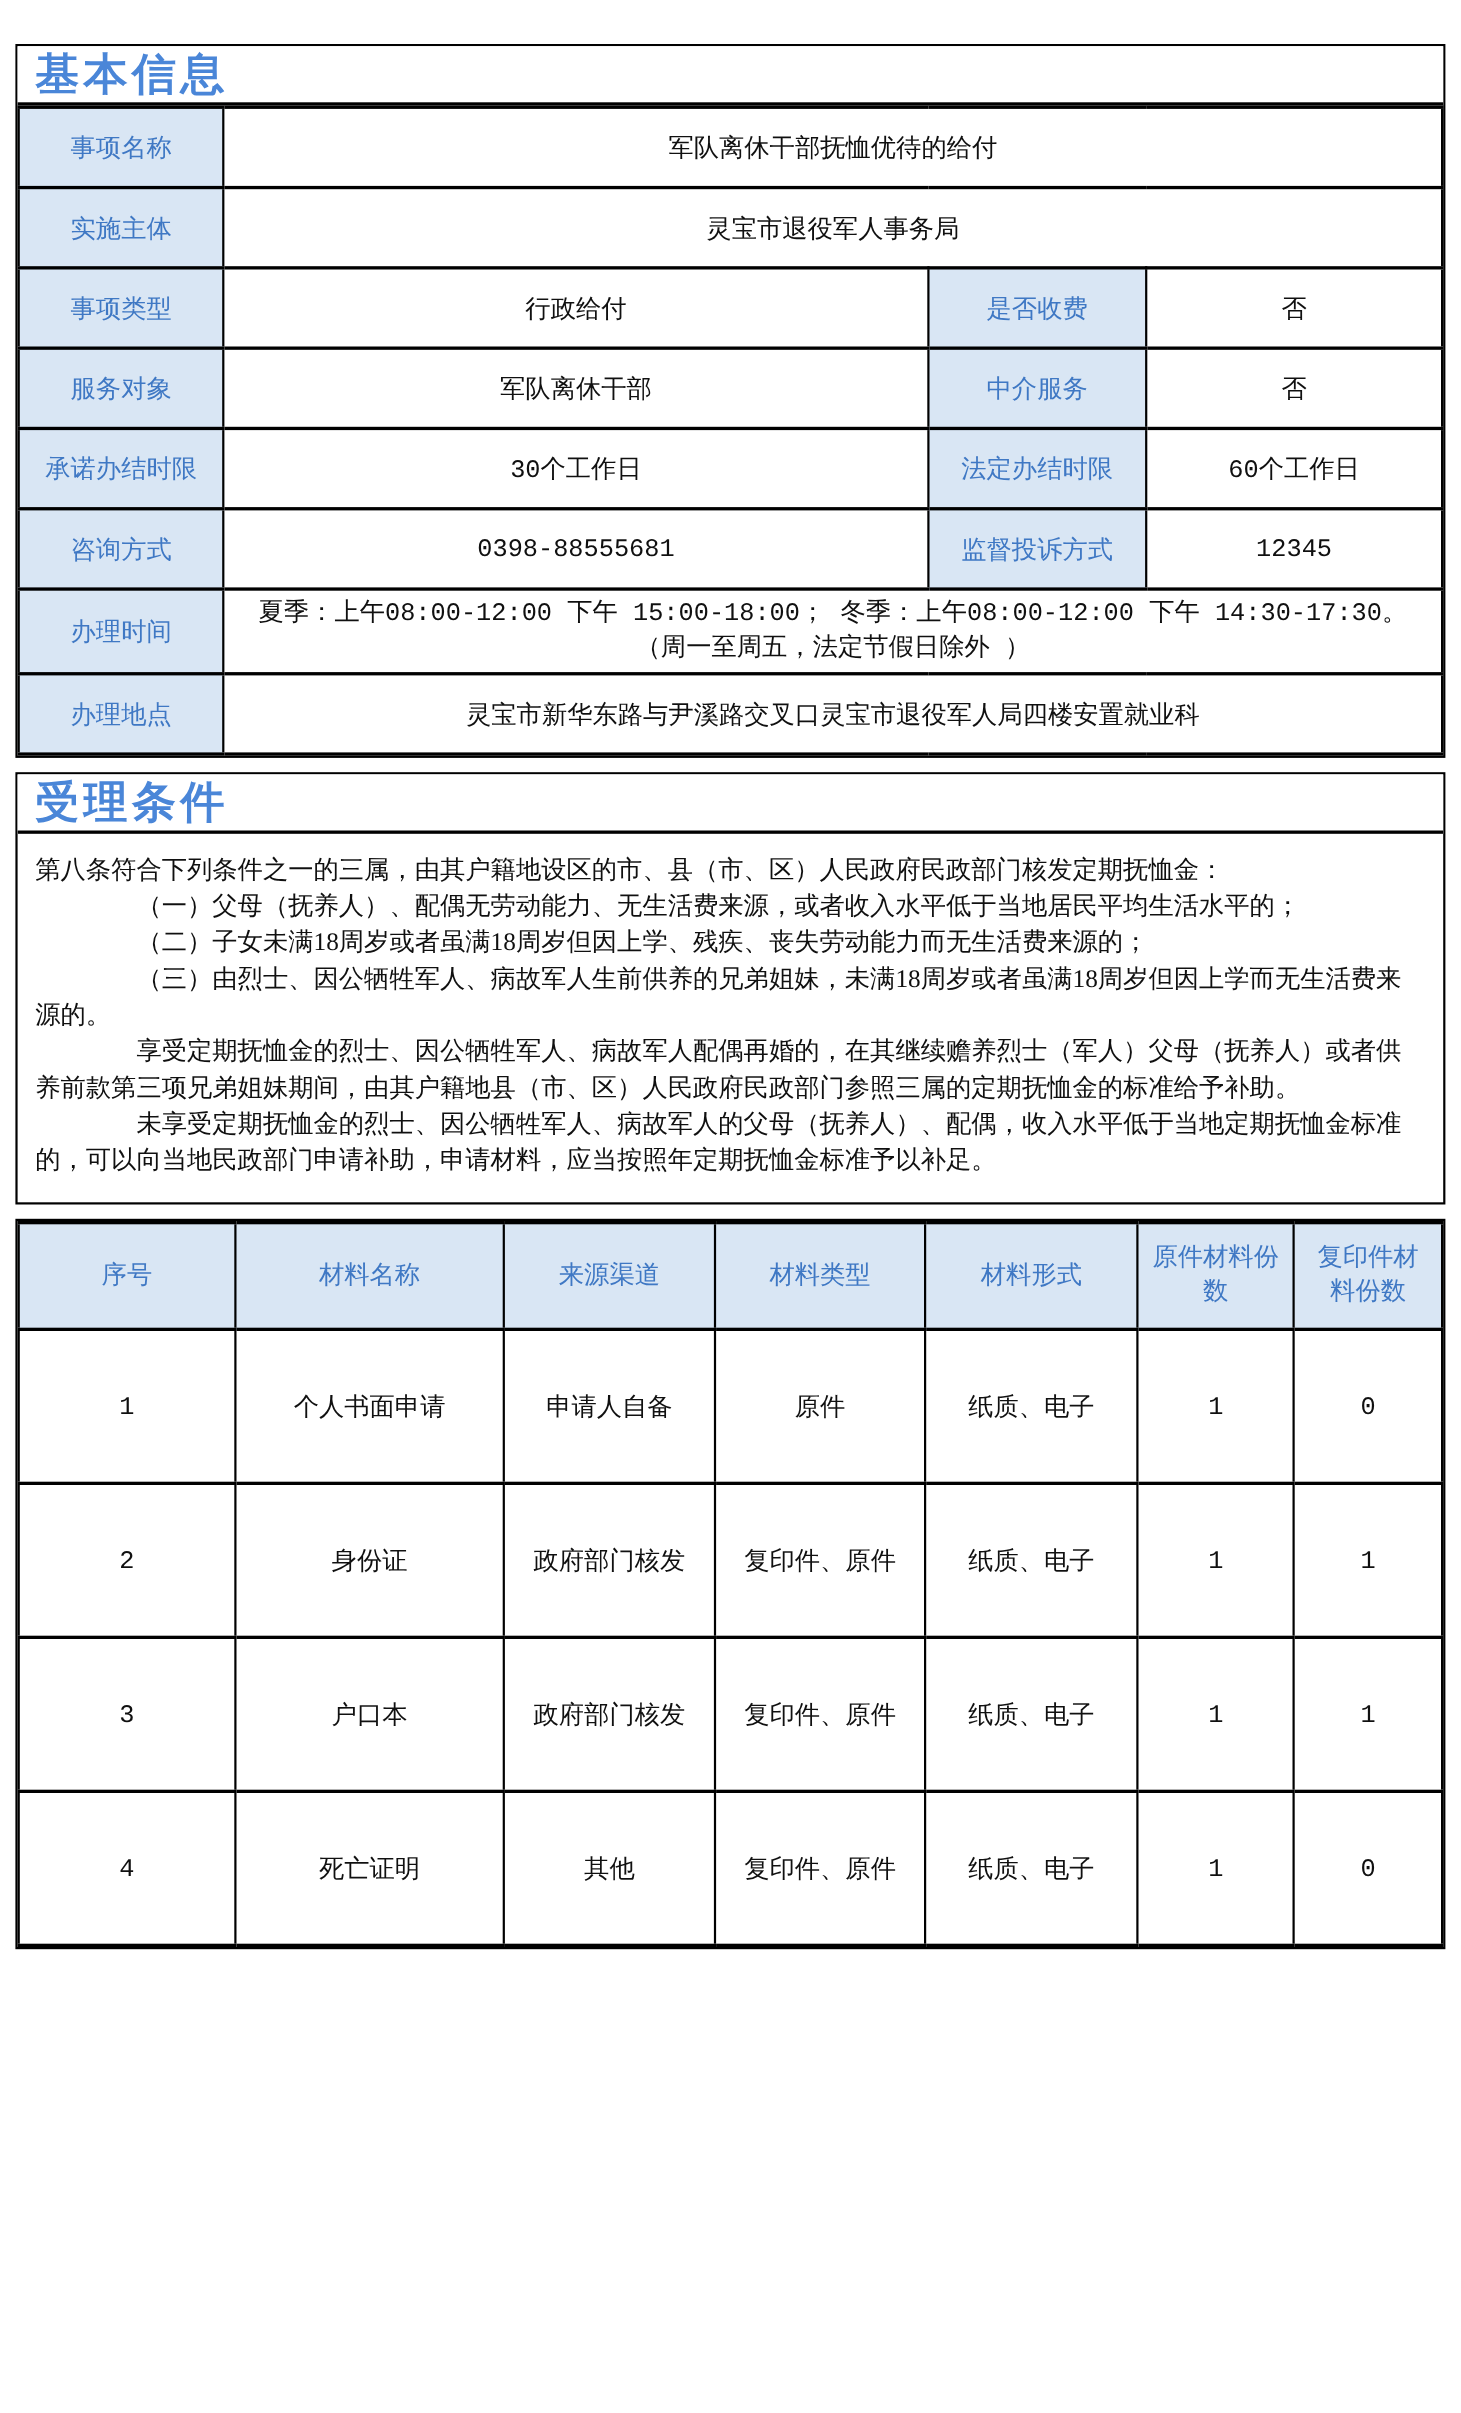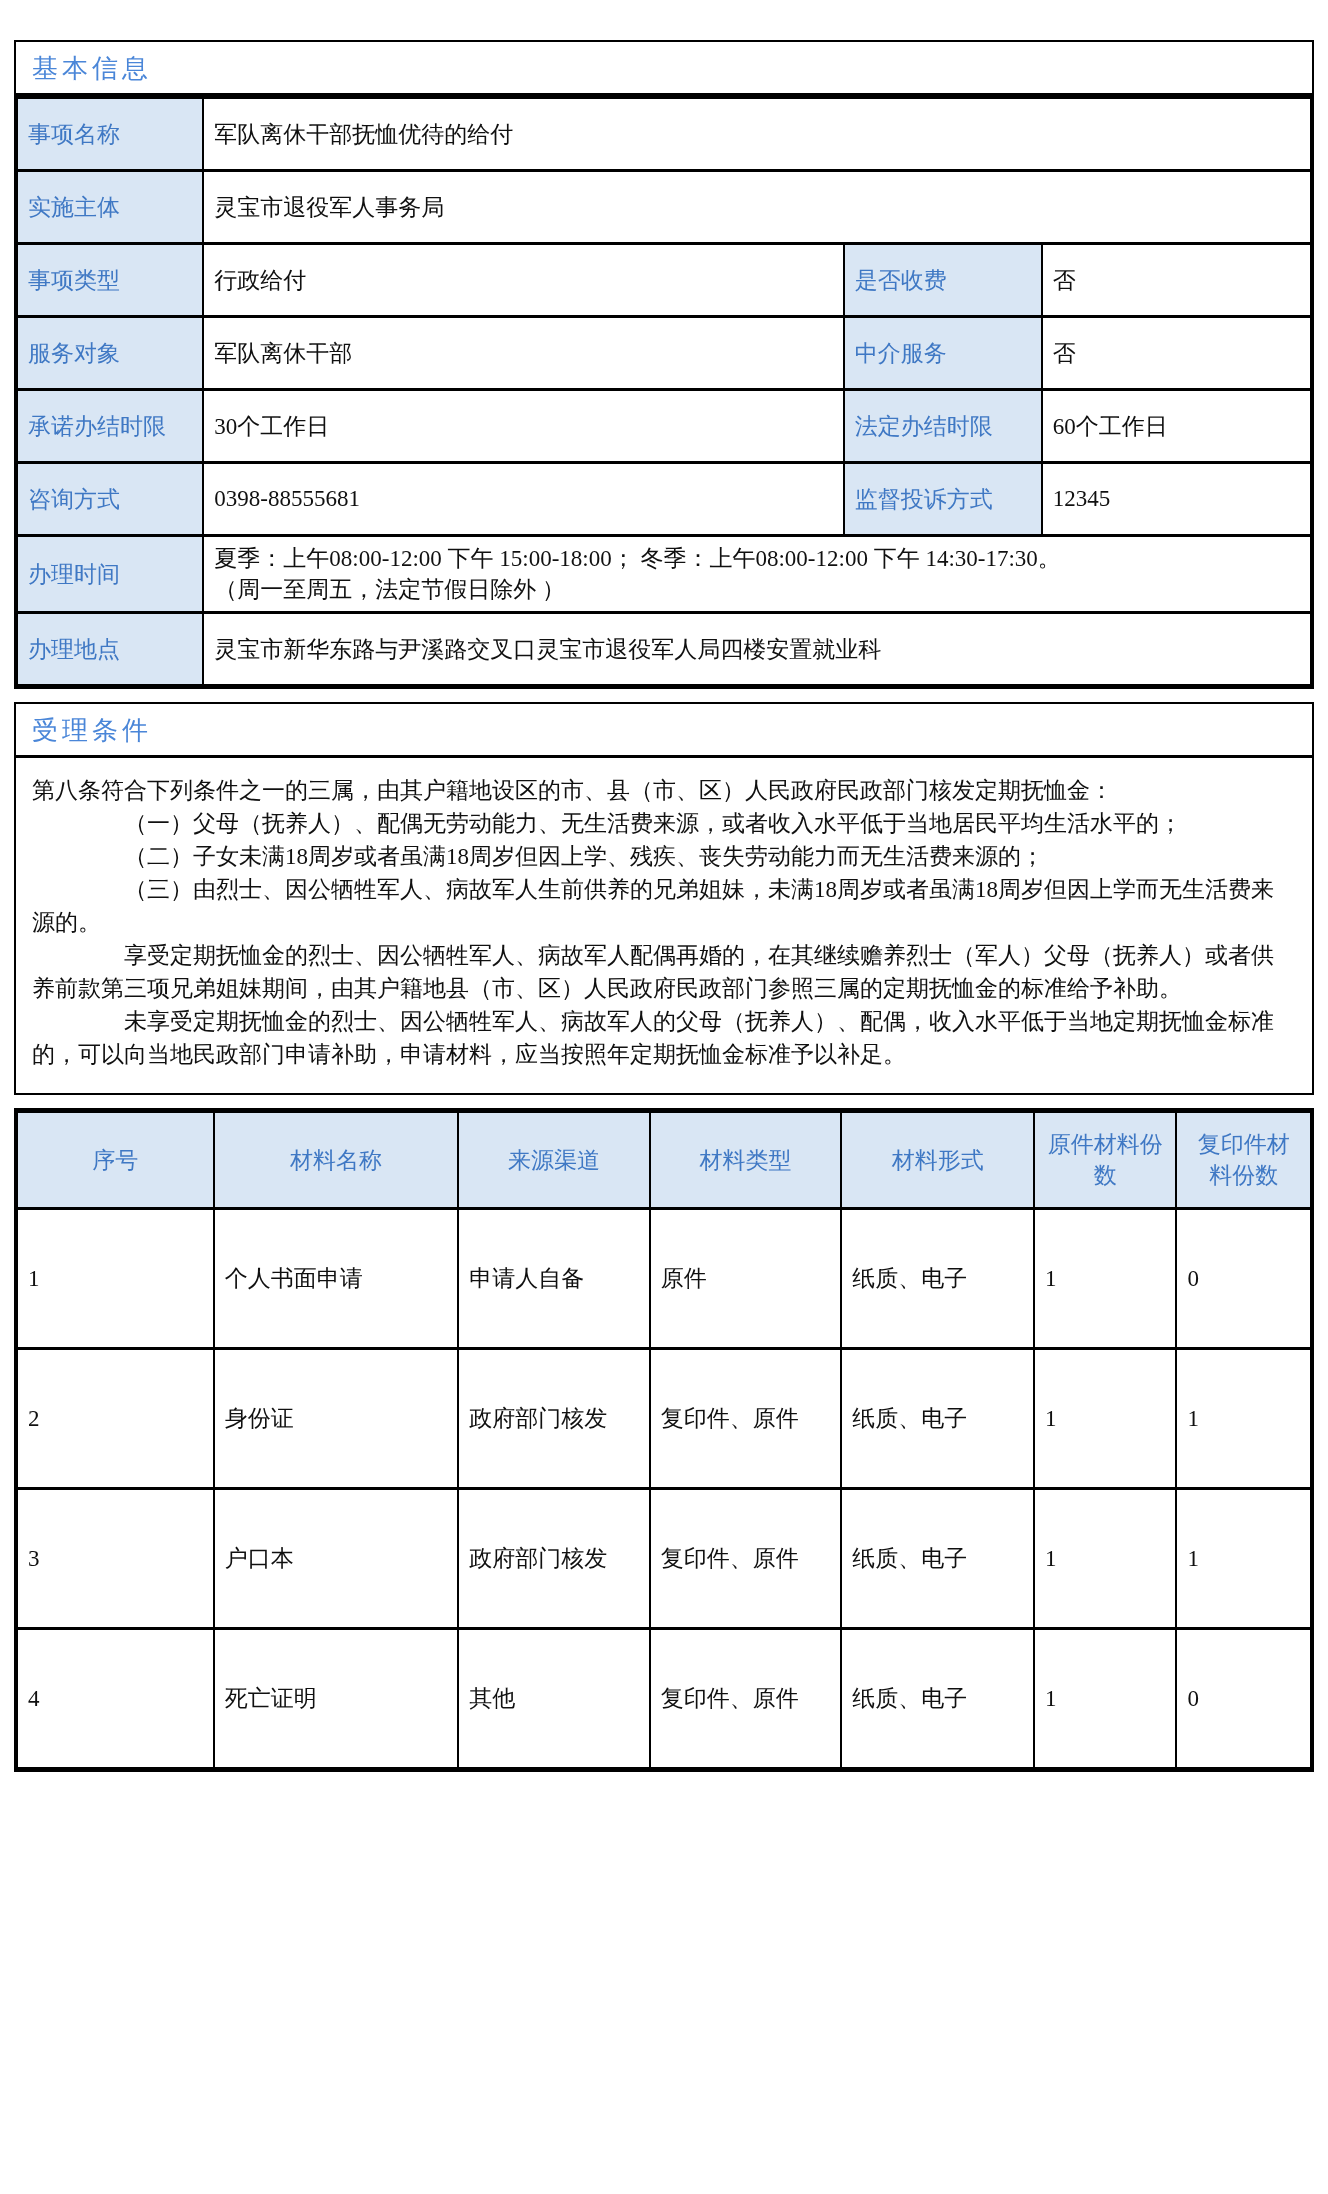--- a/index.html
+++ b/index.html
@@ -24,43 +24,45 @@
   }
   .section{ margin-bottom:13px; }
   .section:last-child{ margin-bottom:0; }
 
   .panel{
     border:2px solid var(--border-black);
     background:#fff;
   }
   .section-title{
     font-family:"Liberation Sans","DejaVu Sans",sans-serif;
-    font-weight:normal;
-    font-size:26px;
+    font-weight:bold;
+    font-size:40px;
     line-height:38px;
     letter-spacing:4px;
     color:var(--title-blue);
     padding:7px 16px 6px 16px;
     border-bottom:3px solid var(--border-black);
     background:#fff;
   }
 
   table{
     width:100%;
     border-collapse:collapse;
     table-layout:fixed;
   }
   td,th{
     border:2px solid var(--border-black);
     border-top-width:3px;
     border-bottom-width:3px;
+    text-align:center;
     vertical-align:middle;
     font-size:23px;
     padding:6px 10px;
     word-break:break-all;
+    font-family:Liberation Mono, monospace;
   }
   .info-table td{ height:73px; }
   .info-table .lbl{
     background:var(--label-bg);
     color:var(--label-blue);
   }
   .info-table .val{ color:var(--text-black); }
   .prewrap{ white-space:pre-line; line-height:31px; }
 
   .textbody{

